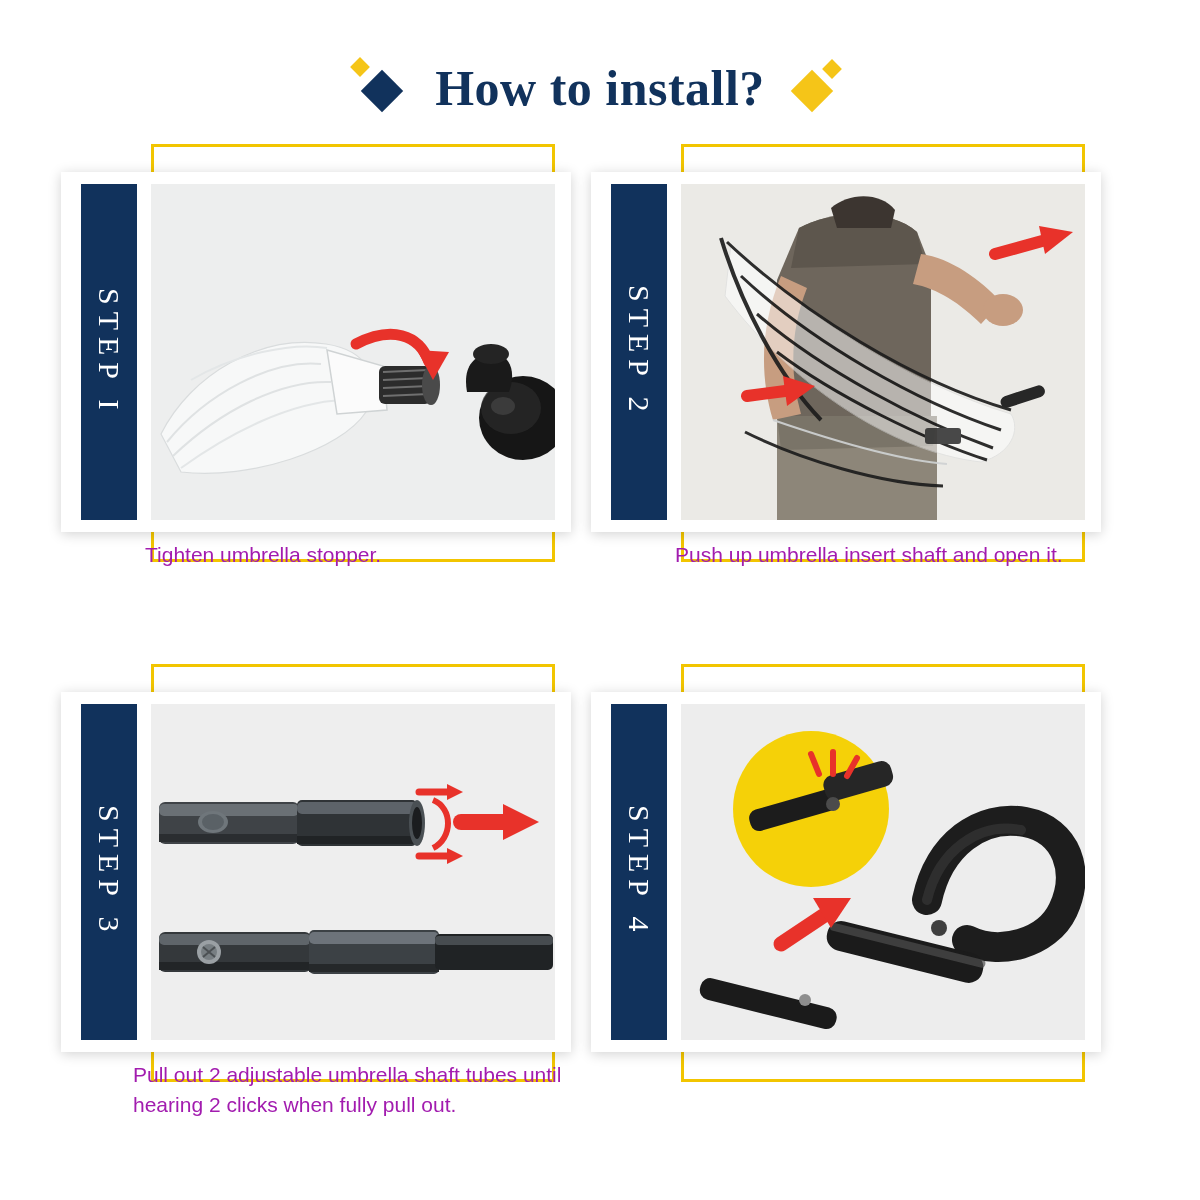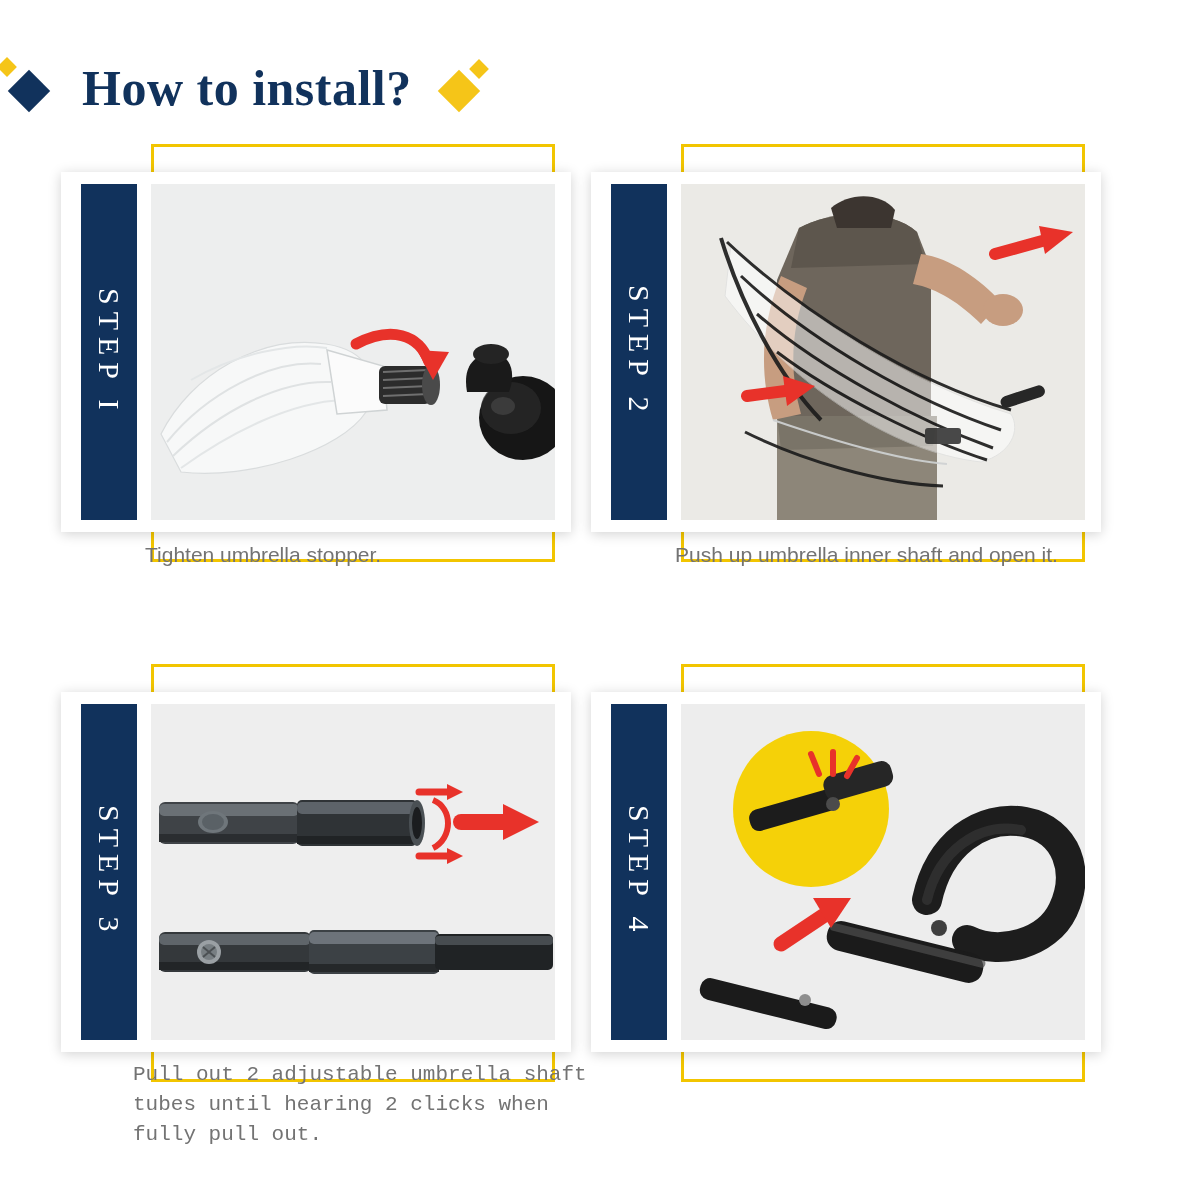--- a/index.html
+++ b/index.html
@@ -22,20 +22,21 @@
 
   
   .title-row {
     position: absolute;
     top: 48px;
     left: 0;
     width: 1200px;
     height: 80px;
     display: flex;
     align-items: center;
+    justify-content: center;
     gap: 26px;
   }
   .title-text {
     font-family: "Liberation Serif", serif;
     font-weight: bold;
     font-size: 50px;
     color: #11325c;
     letter-spacing: 0.5px;
     white-space: nowrap;
   }
@@ -138,27 +139,27 @@
     overflow: hidden;
   }
 
   .caption {
     position: absolute;
     left: 90px;
     top: 400px;
     width: 460px;
     font-size: 21px;
     line-height: 30px;
-    color: #737373;
+    color: #a21caf;
   }
   .step.right .caption {
     left: 40px;
     width: 470px;
   }
-  .step.s3 .caption { left: 78px; width: 470px; font-family: Liberation Mono, monospace; }
+  .step.s3 .caption { left: 78px; width: 470px; }
 
   svg { display: block; }
 </style>
 </head>
 <body>
 
 <div class="page">
 
   <div class="title-row">
     <div class="deco-left">
@@ -271,21 +272,21 @@
               <path d="M314 70 L 372 54" stroke="#e8322a" stroke-width="12" stroke-linecap="round" fill="none"></path>
               <path d="M392 48 L 358 42 L 364 70 Z" fill="#e8322a"></path>
             </g>
             <g>
               <path d="M66 212 L 112 206" stroke="#e8322a" stroke-width="12" stroke-linecap="round" fill="none"></path>
               <path d="M134 202 L 102 192 L 106 222 Z" fill="#e8322a"></path>
             </g>
           </svg>
         </div>
       </div>
-      <div class="caption">Push up umbrella inner shaft and open it.</div>
+      <div class="caption">Push up umbrella insert shaft and open it.</div>
     </div>
 
     <div class="step s3">
       <div class="bracket" style="left:96px;"></div>
       <div class="card">
         <div class="step-label">
           <span>STEP 3</span>
         </div>
         <div class="photo">
           <svg width="404" height="336" viewBox="0 0 404 336">

